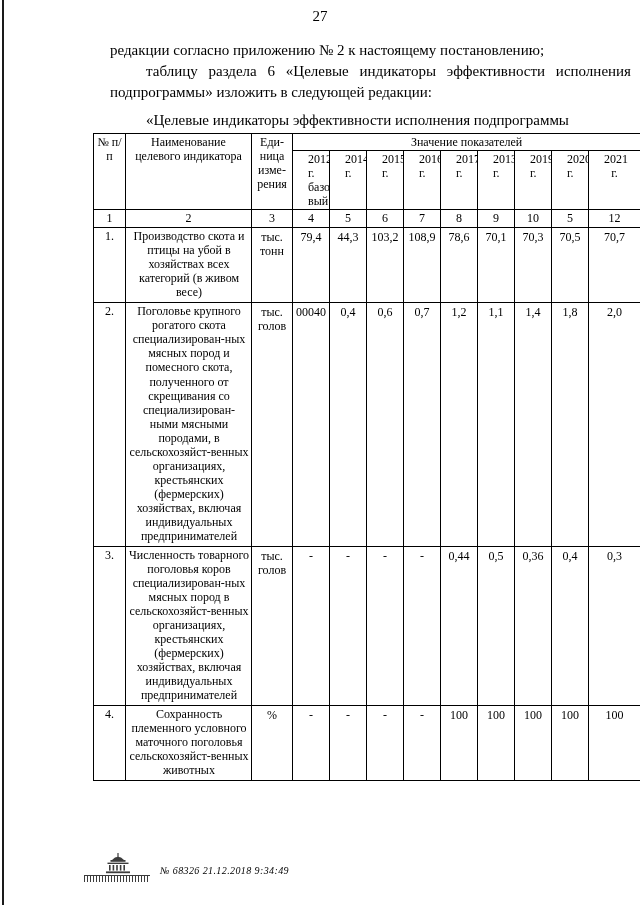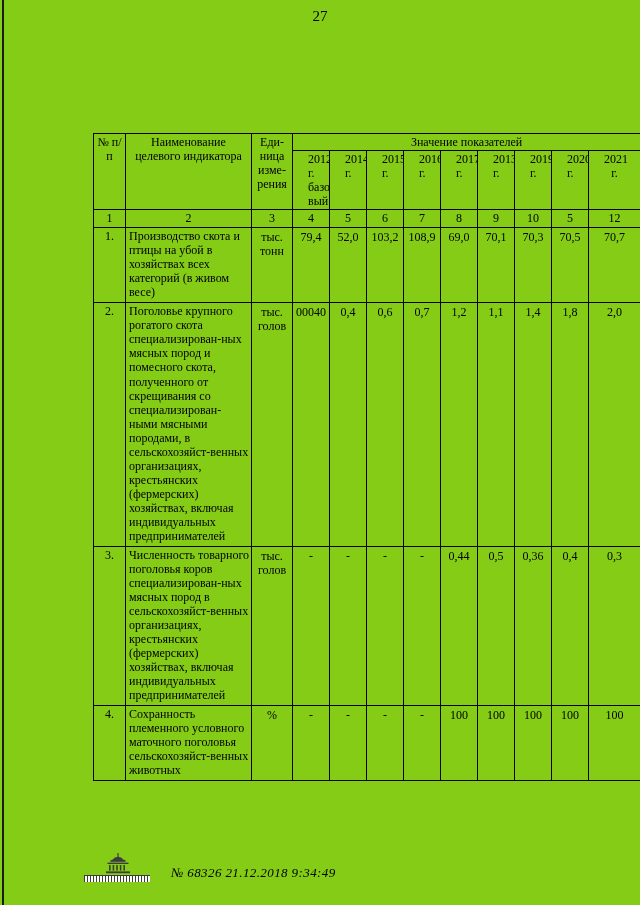--- a/index.html
+++ b/index.html
@@ -1,21 +1,21 @@
 <!DOCTYPE html>
 <html><head>
 <meta charset="utf-8">
 <style>
   html, body { margin: 0; padding: 0; background: #e8e8e8; }
   .page {
     position: relative;
     width: 640px;
     height: 905px;
     margin: 0 auto;
-    background: #84cc16;
+    background: #ffffff;
     font-family: "Liberation Serif", "DejaVu Serif", serif;
     color: #000;
     overflow: hidden;
   }
   .scan-edge {
     position: absolute;
     left: 2px; top: 0;
     width: 2px; height: 100%;
     background: #1a1a1a;
   }
@@ -51,21 +51,21 @@
   table.indicators th, table.indicators td {
     border: 1px solid #000;
     padding: 1px 2px;
     vertical-align: top;
     font-weight: normal;
     text-align: center;
     overflow: hidden;
   }
   table.indicators th.year-cell { padding: 1px 15px; }
   table.indicators td.c-name {
-    text-align: left;
+    text-align: center;
     padding: 1px 2px 3px 3px;
   }
   table.indicators tr.colnum-row td { padding: 1px 0 2px; }
   table.indicators td.c-val, table.indicators td.c-unit { padding-top: 2px; }
 
   .footer {
     position: absolute;
     left: 84px;
     top: 852px;
     display: flex;
@@ -81,34 +81,38 @@
     background: repeating-linear-gradient(
       90deg,
       #3c3c3c 0px, #3c3c3c 1px,
       #ffffff 1px, #ffffff 3px
     );
     border-top: 1px solid #3c3c3c;
   }
   .reg-number {
     margin-top: 13px;
     font-style: italic;
-    font-size: 13px;
+    font-size: 10px;
     letter-spacing: 0.4px;
     white-space: nowrap;
-    margin-left: 11px;
   }
 </style>
 </head>
 <body>
 
 <div class="page">
   <div class="scan-edge"></div>
 
   <div class="page-number">27</div>
 
+  <div class="body-text">
+    <p class="para">редакции согласно приложению № 2 к настоящему постановлению;</p>
+    <p class="para indent">таблицу раздела 6 «Целевые индикаторы эффективности исполнения подпрограммы» изложить в следующей редакции:</p>
+    <p class="para indent gap">«Целевые индикаторы эффективности исполнения подпрограммы</p>
+  </div>
 
   <table class="indicators">
     <colgroup>
       <col style="width:32px">
       <col style="width:126px">
       <col style="width:41px">
       <col style="width:37px">
       <col style="width:37px">
       <col style="width:37px">
       <col style="width:37px">
@@ -150,24 +154,24 @@
         <td>5</td>
         <td>12</td>
       </tr>
     </thead>
     <tbody>
       <tr>
         <td>1.</td>
         <td class="c-name">Производство скота и птицы на убой в хозяйствах всех категорий (в живом весе)</td>
         <td class="c-unit">тыс. тонн</td>
         <td class="c-val">79,4</td>
-        <td class="c-val">52,0</td>
+        <td class="c-val">44,3</td>
         <td class="c-val">103,2</td>
         <td class="c-val">108,9</td>
-        <td class="c-val">69,0</td>
+        <td class="c-val">78,6</td>
         <td class="c-val">70,1</td>
         <td class="c-val">70,3</td>
         <td class="c-val">70,5</td>
         <td class="c-val">70,7</td>
       </tr>
       <tr>
         <td>2.</td>
         <td class="c-name">Поголовье крупного рогатого скота специализирован-ных мясных пород и помесного скота, полученного от скрещивания со специализирован-ными мясными породами, в сельскохозяйст-венных организациях, крестьянских (фермерских) хозяйствах, включая индивидуальных предпринимателей</td>
         <td class="c-unit">тыс. голов</td>
         <td class="c-val">00040</td>

